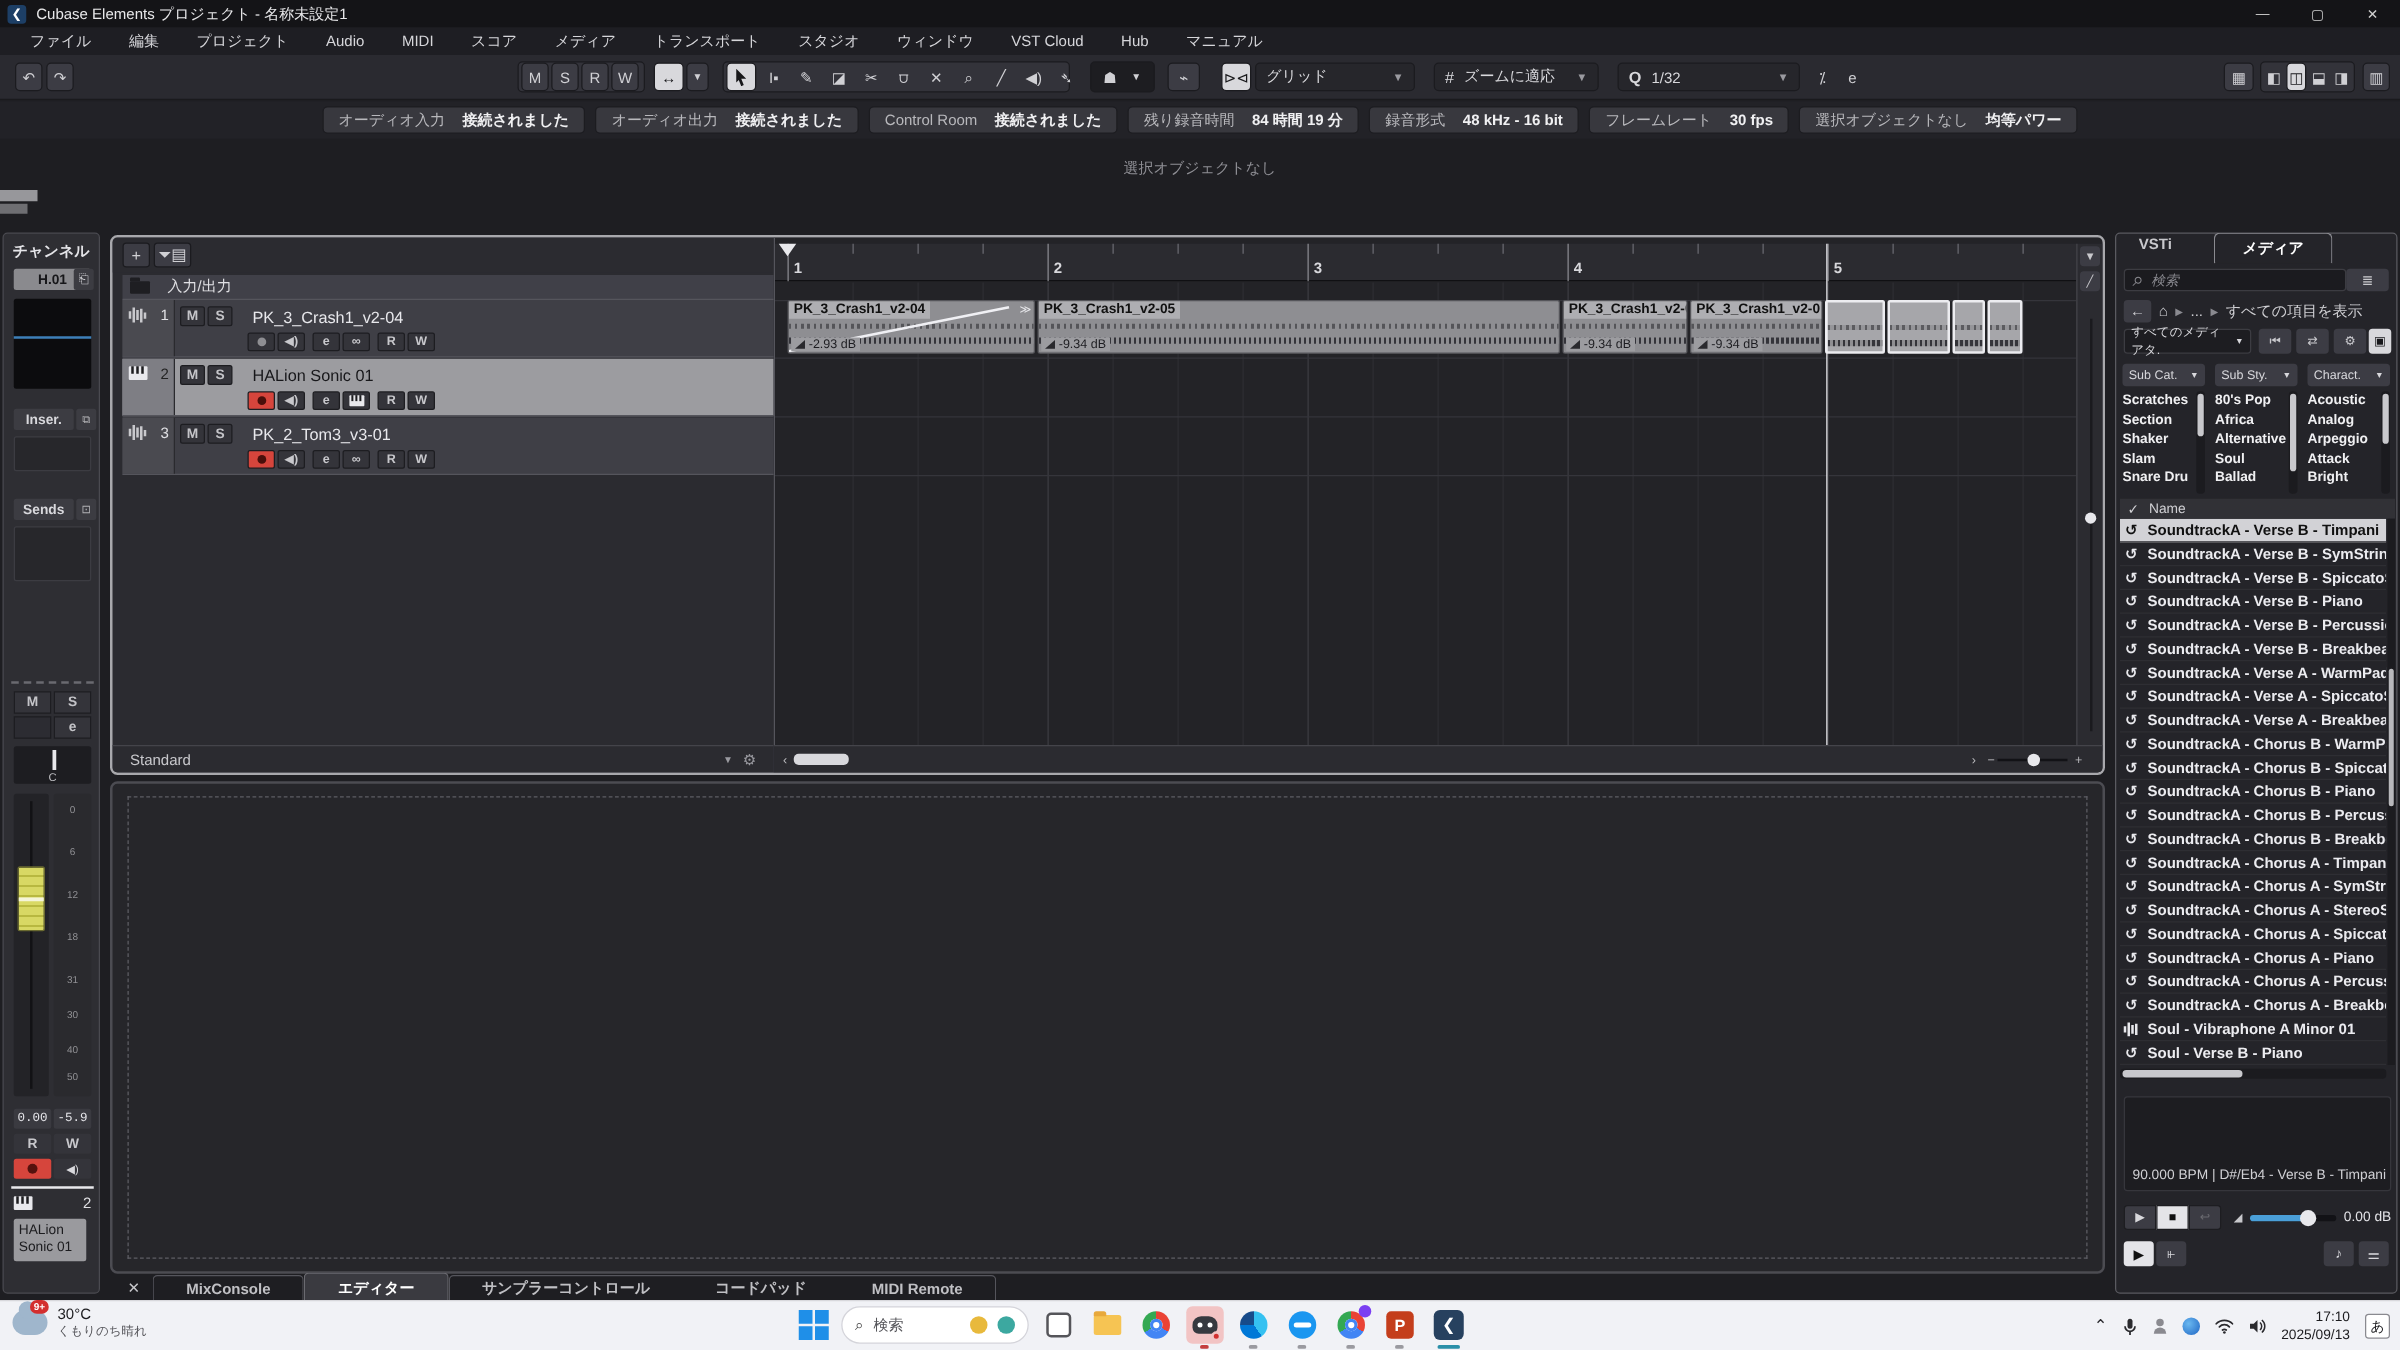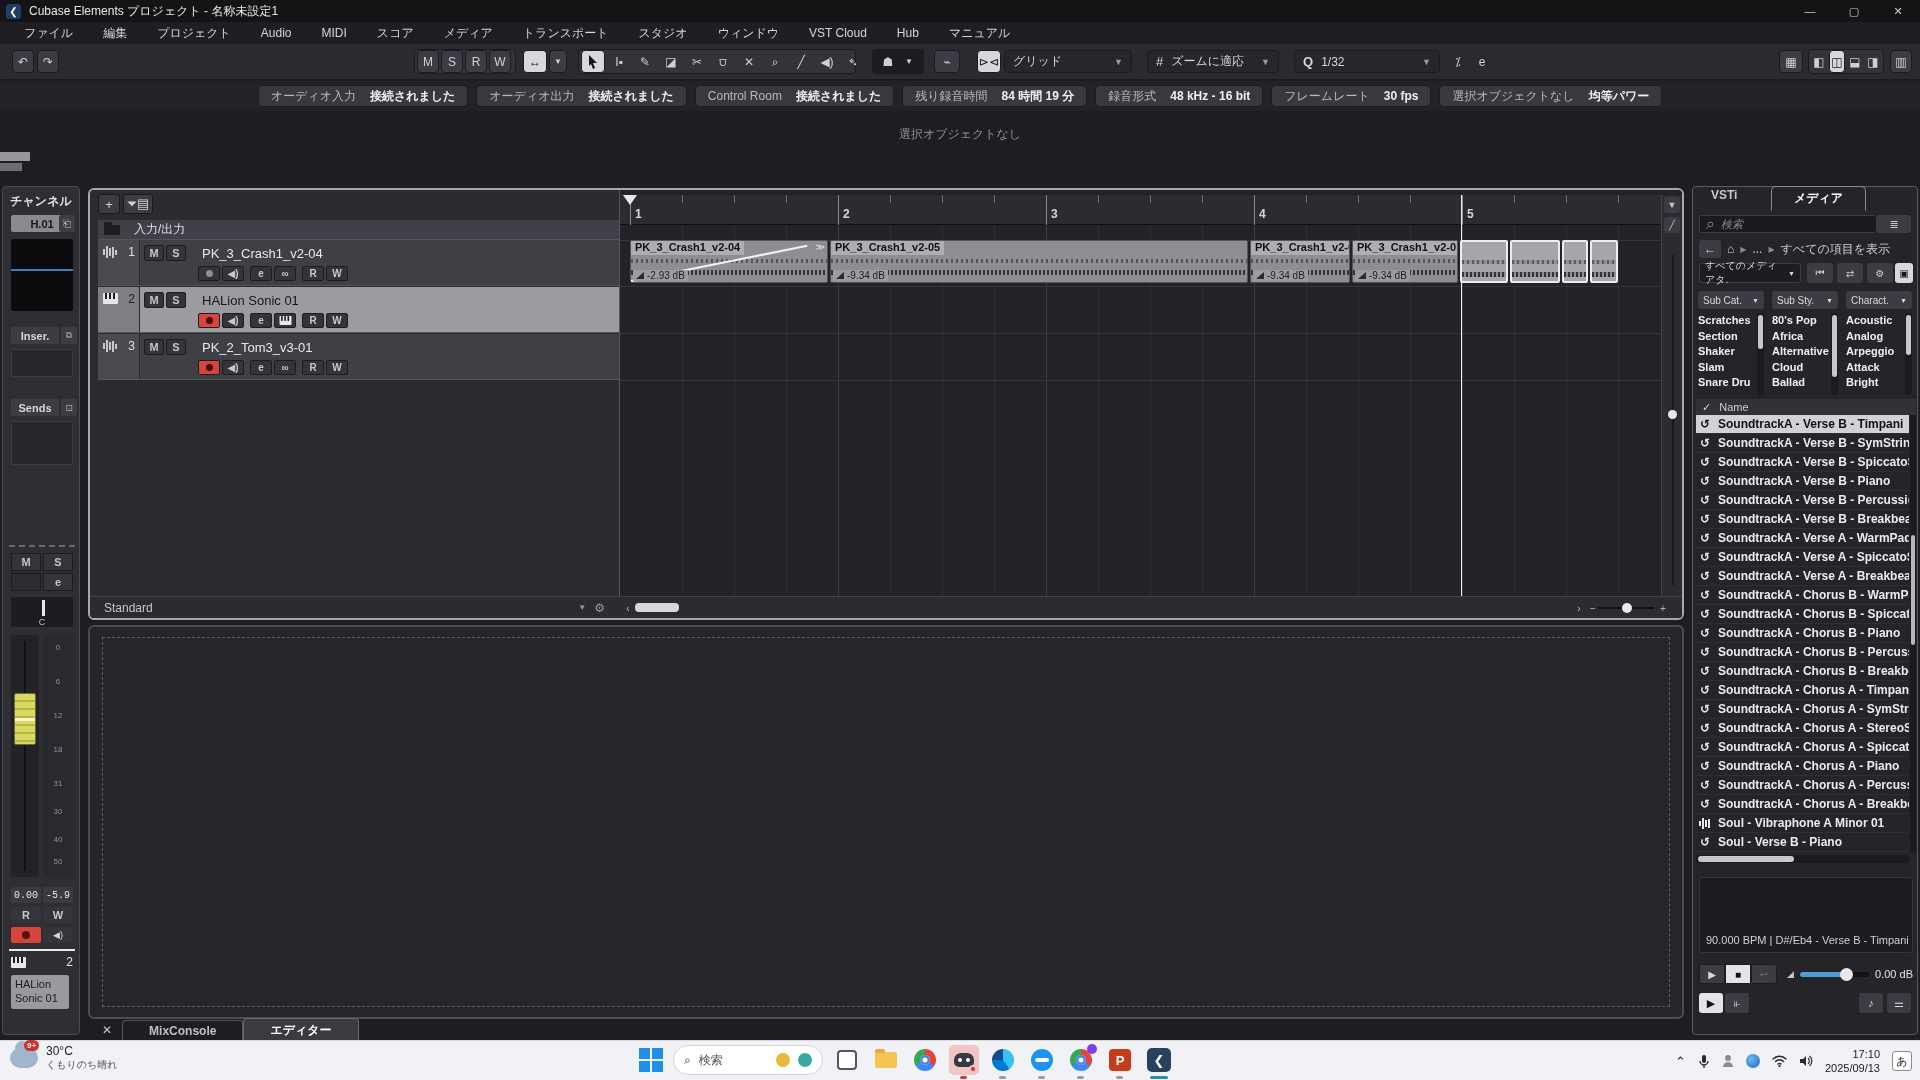--- a/index.html
+++ b/index.html
@@ -634,20 +634,25 @@
   <div class="abs editorpane">
     <div class="editor-dash"></div>
   </div>
 
   <div class="abs btabs">
     <div class="btab-close">✕</div>
     <div class="btab-group">
       <div class="btab">MixConsole</div>
     </div>
     <div class="btab active">エディター</div>
+    <div class="btab-group">
+      <div class="btab">サンプラーコントロール</div>
+      <div class="btab">コードパッド</div>
+      <div class="btab">MIDI Remote</div>
+    </div>
   </div>
 
   <div class="abs rack">
     <div class="rack-tabs">
       <div class="rtab" style="left:18px">VSTi</div>
       <div class="rtab active" style="left:78px">メディア</div>
     </div>
     <div class="searchbox">
       <span>⌕</span>
       <span class="ph">検索</span>
@@ -692,21 +697,21 @@
         <div class="fi">Snare Dru</div>
       </div>
     <div class="filsb" style="left:64px">
         <i style="top:2px;height:34px"></i>
       </div>
     <div class="filcol" style="left:79px">
 
     <div class="fi">80's Pop</div>
         <div class="fi">Africa</div>
         <div class="fi">Alternative</div>
-        <div class="fi">Cloud</div>
+        <div class="fi">Soul</div>
         <div class="fi">Ballad</div>
       </div>
     <div class="filsb" style="left:138px">
         <i style="top:2px;height:62px"></i>
       </div>
     <div class="filcol" style="left:153px">
 
     <div class="fi">Acoustic</div>
         <div class="fi">Analog</div>
         <div class="fi">Arpeggio</div>

